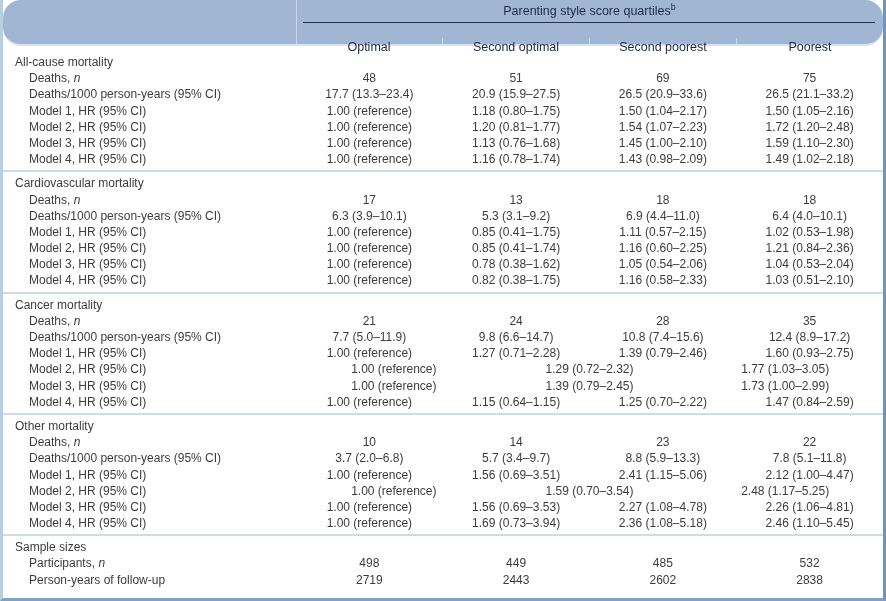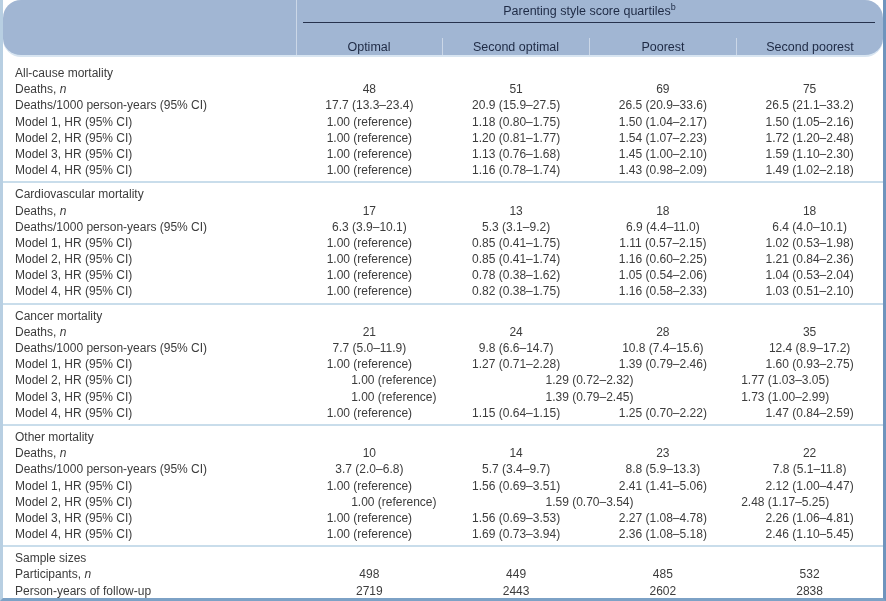--- a/index.html
+++ b/index.html
@@ -18,21 +18,21 @@
   .tbl{
     width:886px;height:601px;box-sizing:border-box;position:relative;
     font-family:"Liberation Sans","DejaVu Sans",sans-serif;
     font-size:12px;color:var(--body-text);background:#fff;
     border-left:3px solid var(--border-left);
     border-right:3px solid var(--border-right);
     border-bottom:3px solid var(--border-bottom);
     overflow:hidden;
   }
   .hdr{
-    position:relative;height:57px;background:var(--header-bg);
+    position:relative;height:46px;background:var(--header-bg);
     color:var(--header-text);
     border-bottom:2px solid var(--header-bottom);
     box-sizing:border-box;
     border-radius:18px;
   }
   .spanner{
     position:absolute;left:293px;right:0;top:2px;height:19px;
     text-align:center;line-height:19px;font-size:12.5px;
   }
   .spanner sup{font-size:9px;vertical-align:super;line-height:0;}
@@ -49,40 +49,40 @@
   }
   .col-label{
     flex:1;text-align:center;line-height:19px;font-size:12.5px;
     border-left:1px solid var(--header-cell-sep);box-sizing:border-box;
   }
   .col-label:first-child{border-left:none;}
   .tbody{padding-top:5px;}
   .section{padding:3px 0;}
   .section + .section{border-top:2px solid var(--section-sep);}
   .row{display:flex;height:16.2px;line-height:16.2px;white-space:nowrap;}
-  .stub{width:293px;box-sizing:border-box;padding-left:12px;overflow:hidden;}
+  .stub{width:293px;box-sizing:border-box;padding-left:26px;overflow:hidden;}
   .stub.title{padding-left:12px;}
   .stub i{font-style:italic;}
   .cell{flex:1;text-align:center;overflow:hidden;}
 </style>
 </head>
 <body>
 
 <div class="tbl">
   <div class="hdr">
     <div class="spanner">
       <span>Parenting style score quartiles</span><sup>b</sup>
     </div>
     <div class="spanner-rule"></div>
     <div class="stub-sep"></div>
     <div class="col-labels">
         <div class="col-label">Optimal</div>
         <div class="col-label">Second optimal</div>
+        <div class="col-label">Second poorest</div>
         <div class="col-label">Poorest</div>
-        <div class="col-label">Second poorest</div>
       </div>
   </div>
   <div class="tbody">
       <div class="section">
         <div class="row">
           <div class="stub title">All-cause mortality</div>
         </div>
         <div class="row">
           <div class="stub"><span>Deaths, </span><i>n</i></div>
           <div class="cell">48</div>
@@ -233,21 +233,21 @@
           <div class="stub"><span>Deaths/1000 person-years (95% CI)</span></div>
           <div class="cell">3.7 (2.0–6.8)</div>
           <div class="cell">5.7 (3.4–9.7)</div>
           <div class="cell">8.8 (5.9–13.3)</div>
           <div class="cell">7.8 (5.1–11.8)</div>
         </div>
         <div class="row">
           <div class="stub"><span>Model 1, HR (95% CI)</span></div>
           <div class="cell">1.00 (reference)</div>
           <div class="cell">1.56 (0.69–3.51)</div>
-          <div class="cell">2.41 (1.41–5.06)</div>
+          <div class="cell">2.41 (1.15–5.06)</div>
           <div class="cell">2.12 (1.00–4.47)</div>
         </div>
         <div class="row">
           <div class="stub"><span>Model 2, HR (95% CI)</span></div>
           <div class="cell">1.00 (reference)</div>
           <div class="cell">1.59 (0.70–3.54)</div>
           <div class="cell">2.48 (1.17–5.25)</div>
         </div>
         <div class="row">
           <div class="stub"><span>Model 3, HR (95% CI)</span></div>

